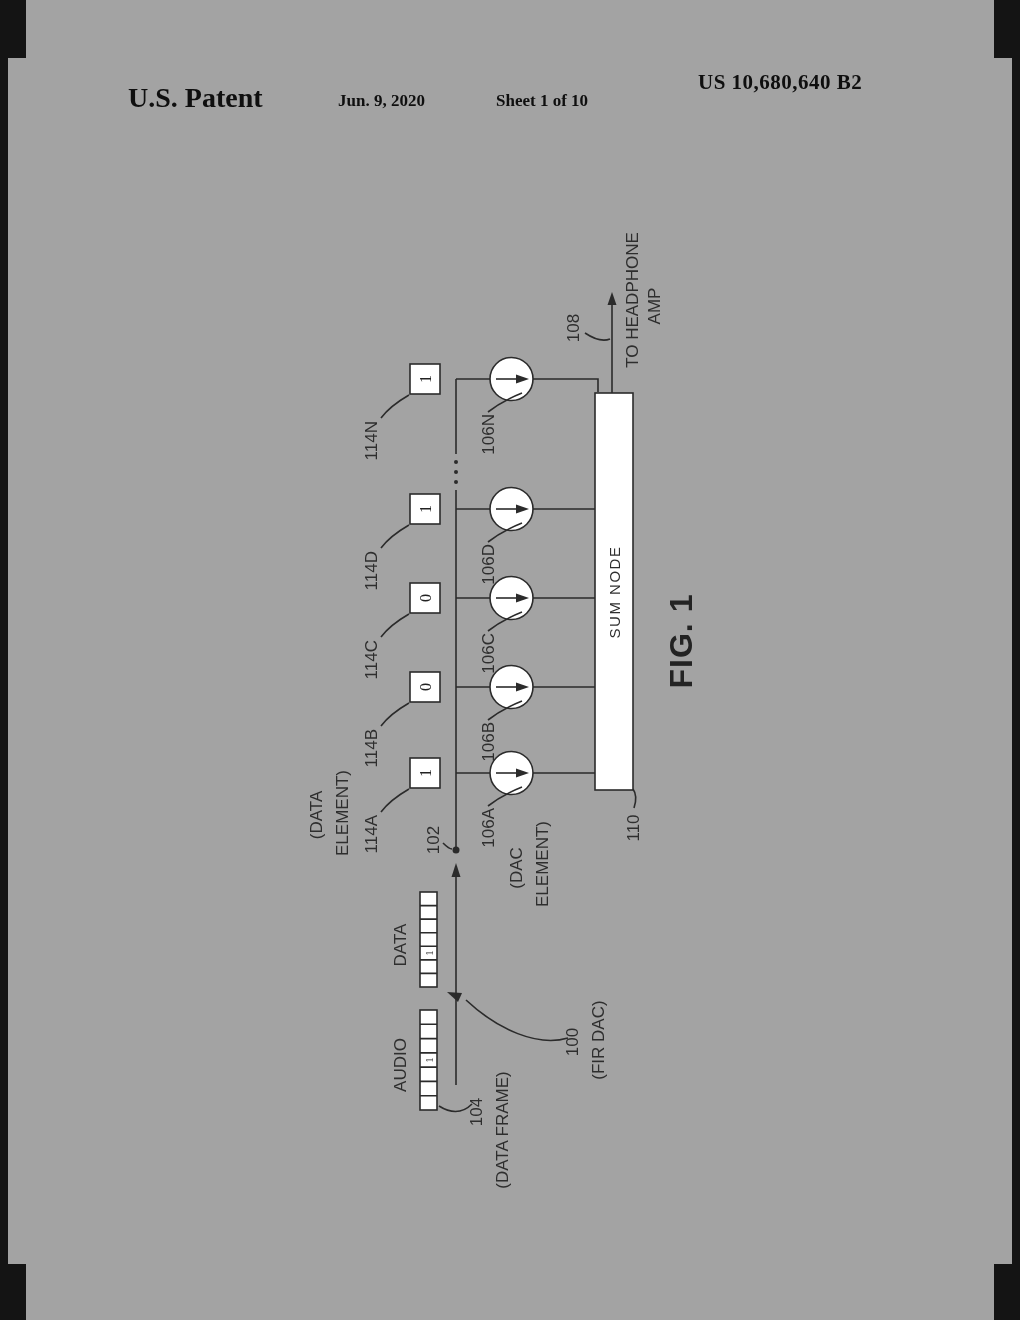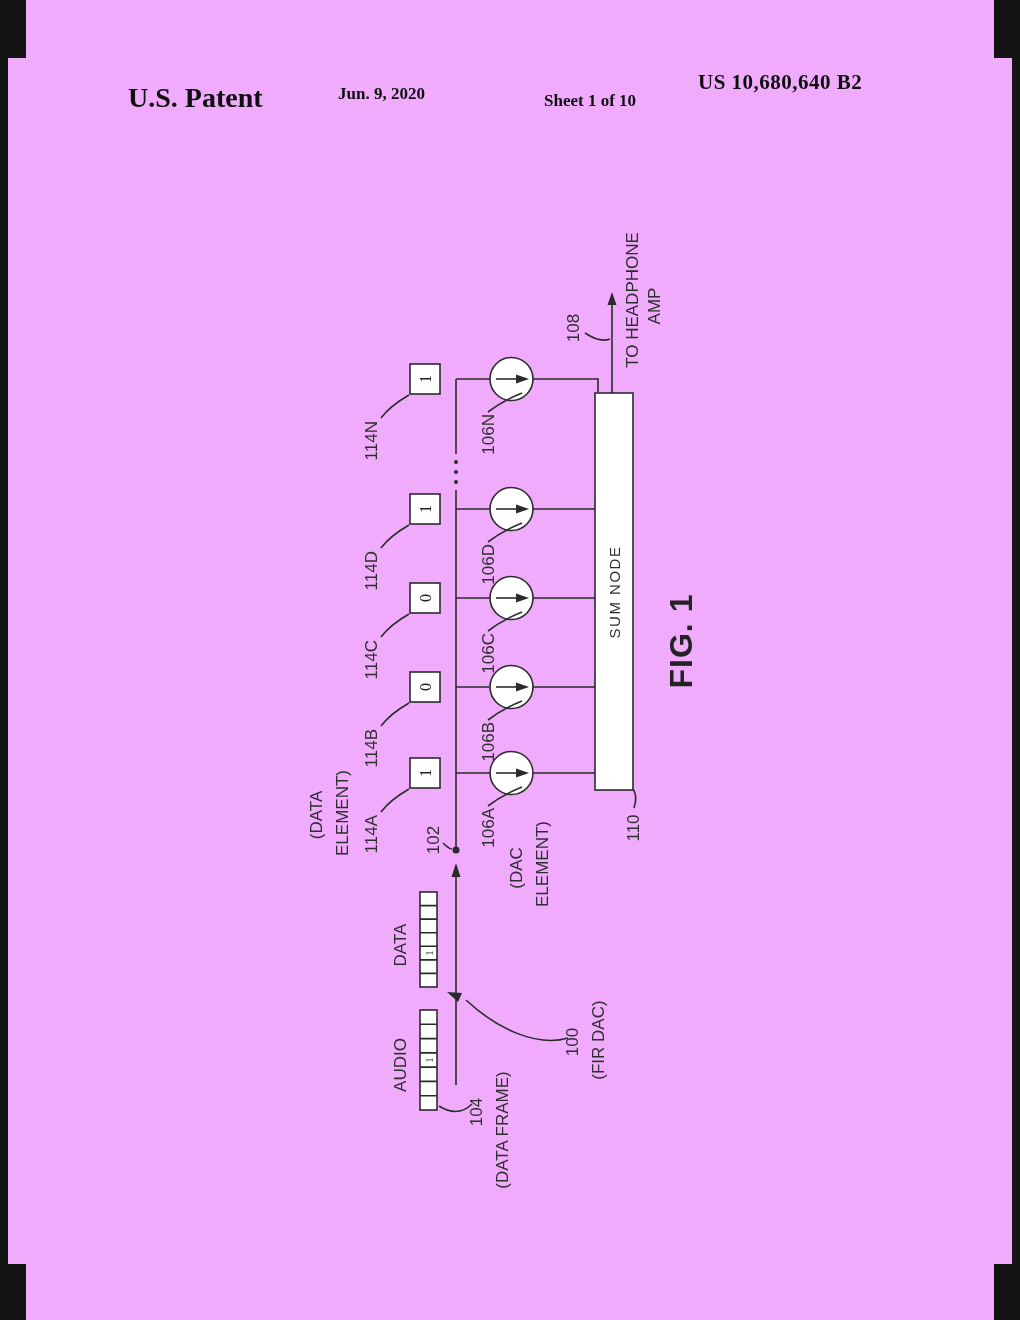--- a/index.html
+++ b/index.html
@@ -1,33 +1,33 @@
 <!DOCTYPE html>
 <html><head>
 <meta charset="utf-8">
 <style>
   html,body{margin:0;padding:0;background:#e8e8e8;}
   .page{
-    position:relative;width:1020px;height:1320px;background:#f0abfc;
+    position:relative;width:1020px;height:1320px;background:#a3a3a3;
     overflow:hidden;font-family:"Liberation Sans",sans-serif;
   }
   
   .artifact{position:absolute;background:#141414;}
   .edge-left{left:0;top:0;width:8px;height:1320px;}
   .edge-right{left:1012px;top:0;width:8px;height:1320px;}
   .corner-tl{left:0;top:0;width:26px;height:58px;}
   .corner-tr{left:994px;top:0;width:26px;height:58px;}
   .corner-bl{left:0;top:1264px;width:26px;height:56px;}
   .corner-br{left:994px;top:1264px;width:26px;height:56px;}
 
   
   .hdr{position:absolute;color:#0f0f0f;font-family:"Liberation Serif",serif;font-weight:bold;white-space:nowrap;}
   .hdr-title{left:128px;top:82px;font-size:28px;}
-  .hdr-date{left:338px;top:84px;font-size:17px;}
-  .hdr-sheet{left:496px;top:91px;font-size:17px;margin-left:48px;}
+  .hdr-date{left:338px;top:91px;font-size:17px;}
+  .hdr-sheet{left:496px;top:91px;font-size:17px;}
   .hdr-patno{left:698px;top:70px;font-size:21px;letter-spacing:.5px;}
 
   
   .fig-wrap{position:absolute;left:280px;top:230px;width:470px;height:960px;}
   .fig-natural{
     width:960px;height:470px;
     transform:rotate(-90deg) translate(-960px,0);
     transform-origin:0 0;
   }
   svg .ln{stroke:#2b2b2b;stroke-width:1.6;fill:none;}

